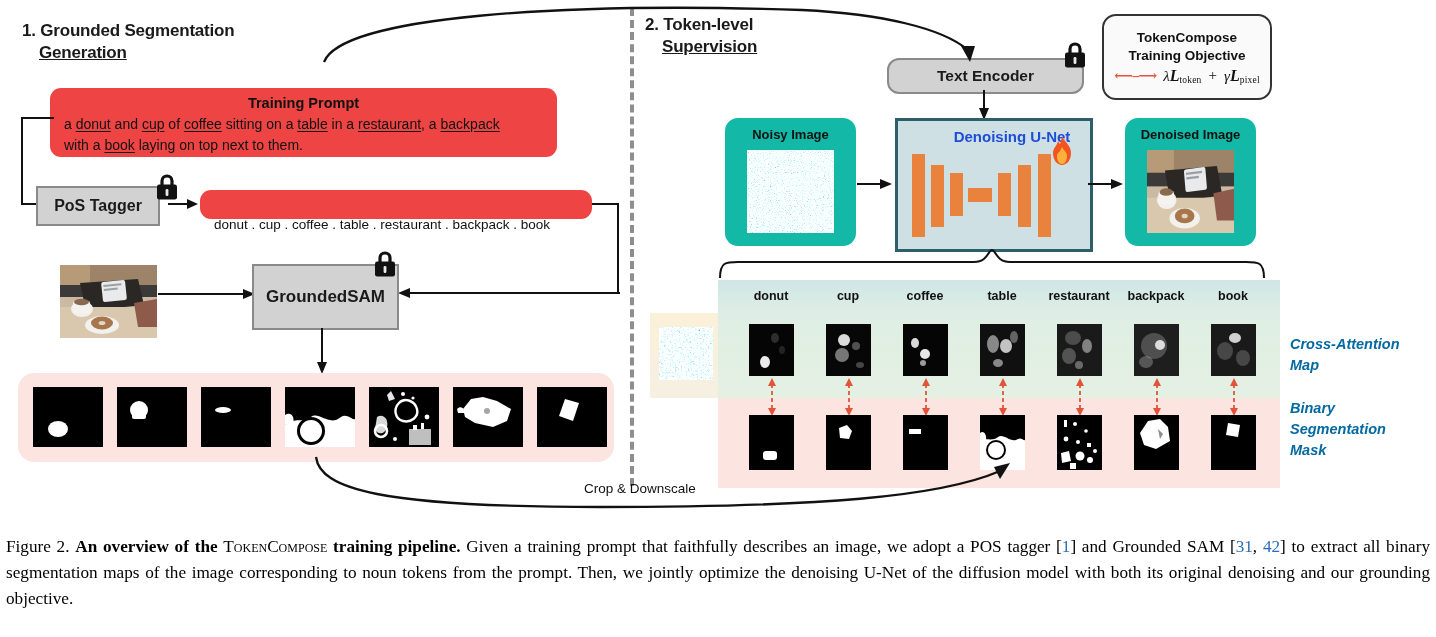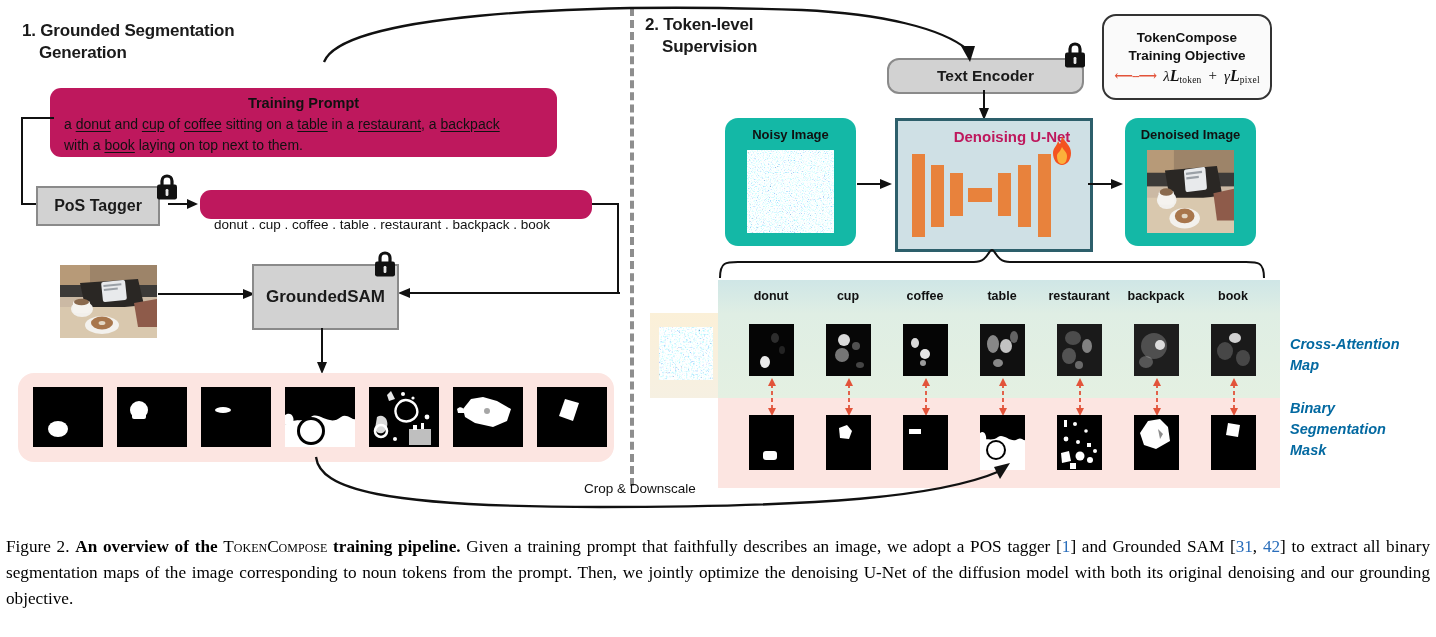--- a/index.html
+++ b/index.html
@@ -2,45 +2,45 @@
 <html><head>
 <meta charset="utf-8">
 <style>
   html,body{margin:0;padding:0;background:#fff;}
   body{width:1436px;height:637px;position:relative;overflow:hidden;
        font-family:"Liberation Sans","DejaVu Sans",sans-serif;color:#111;}
   .abs{position:absolute;}
 
   
   .sec-title{font-weight:bold;font-size:17px;line-height:1.32;color:#1a1a1a;letter-spacing:-.2px;}
-  .sec-title .ind{display:block;padding-left:17px;}
+  .sec-title .ind{display:block;padding-left:17px;text-decoration:underline;}
 
   
   .divider{width:0;border-left:4px dashed #8e8e8e;}
 
   
-  .panel{background:#be185d;border-radius:11px;}
+  .panel{background:#ef4444;border-radius:11px;}
   .panel-img{background:#14b8a6;border-radius:13px;}
 
   
   .prompt-title{font-weight:bold;font-size:14.5px;text-align:center;}
   .prompt-body{font-size:14px;line-height:1.52;}
   .prompt-body u{text-decoration:underline;text-underline-offset:1.5px;}
 
   
   .gbox{background:#d2d2d2;border:2.5px solid #8a8a8a;
         display:flex;align-items:center;justify-content:center;
         font-weight:bold;color:#1a1a1a;text-align:center;line-height:1.25;}
 
   
   .lock{width:26px;height:30px;}
 
   
   .unet{background:#cfe0e5;border:3px solid #2d5f6b;}
-  .unet-title{font-weight:bold;font-size:15px;text-align:center;color:#be185d;margin-left:36px;}
+  .unet-title{font-weight:bold;font-size:15px;text-align:center;color:#1d4ed8;margin-left:36px;}
   .bar{position:absolute;background:#e8823c;}
 
   
   .objcard{background:#fafafa;border:2.2px solid #333;border-radius:14px;
            display:flex;flex-direction:column;align-items:center;justify-content:center;}
   .objcard .l1,.objcard .l2{font-weight:bold;font-size:13.5px;line-height:1.28;}
   .formula{font-family:"Liberation Serif","DejaVu Serif",serif;font-size:15px;
            display:flex;align-items:center;gap:7px;margin-top:3px;}
   .formula i{font-style:italic;}
   .cal{font-family:"Liberation Serif",serif;font-weight:bold;font-style:italic;font-size:16px;}

